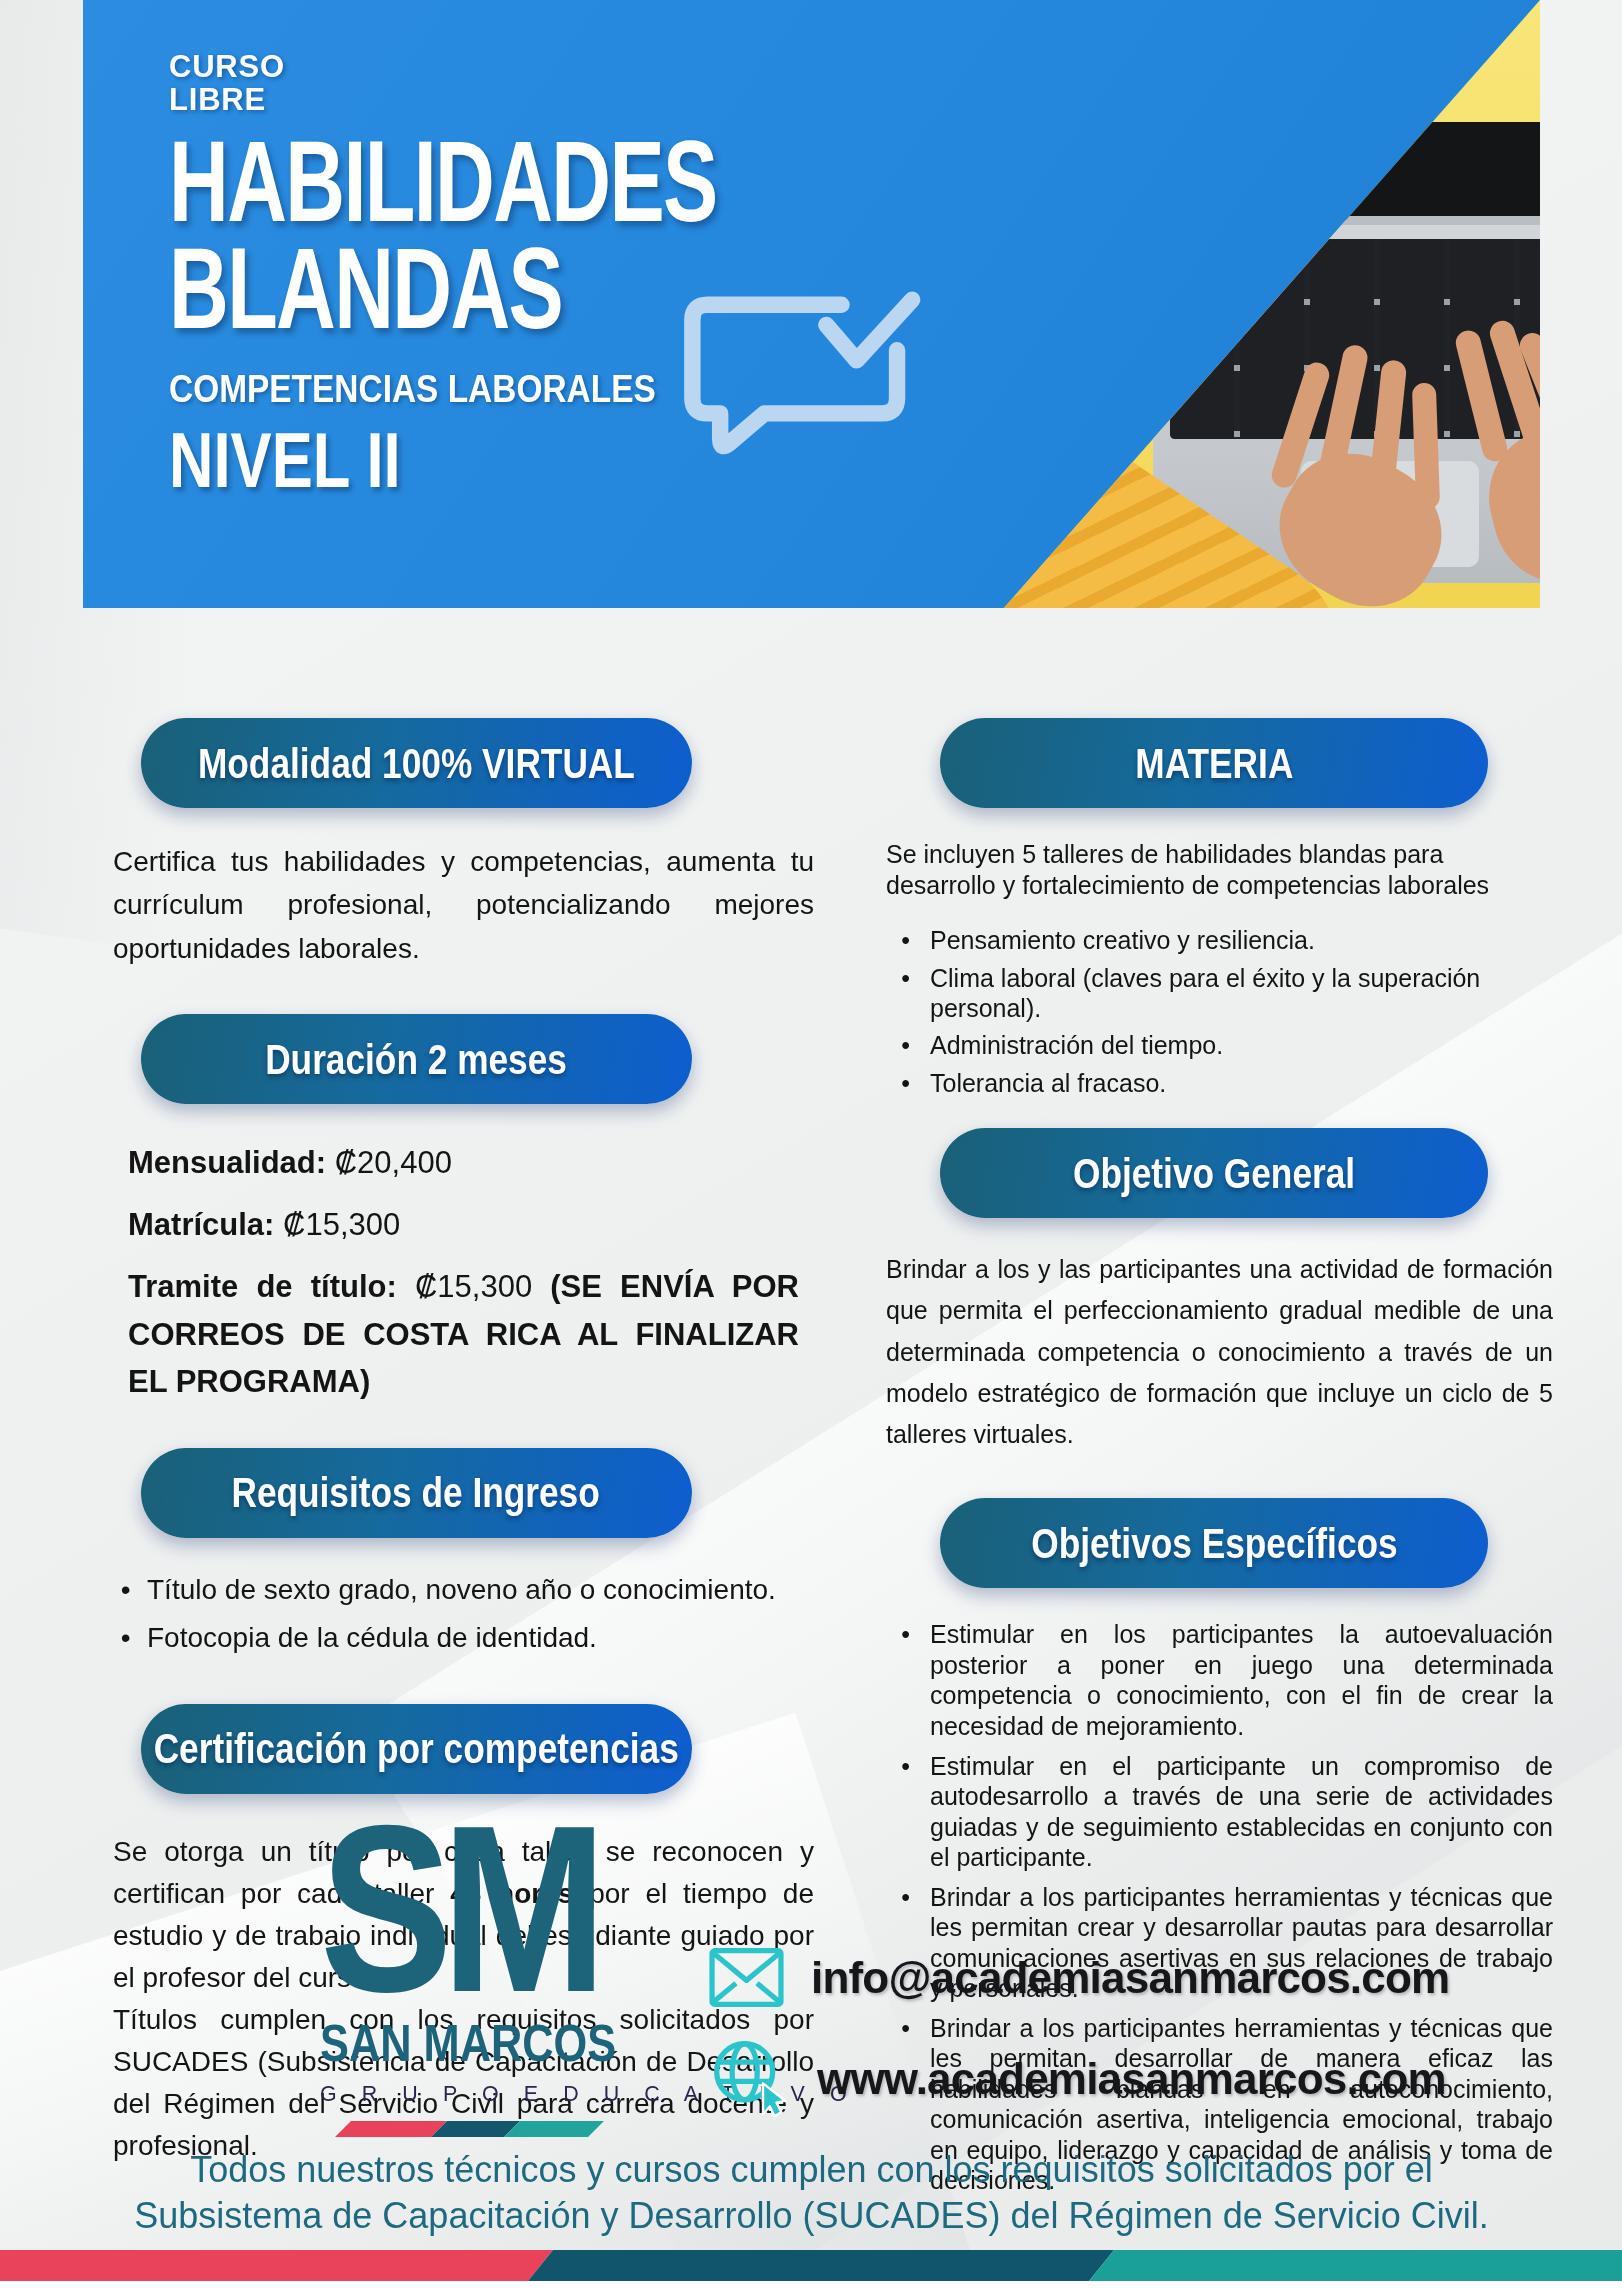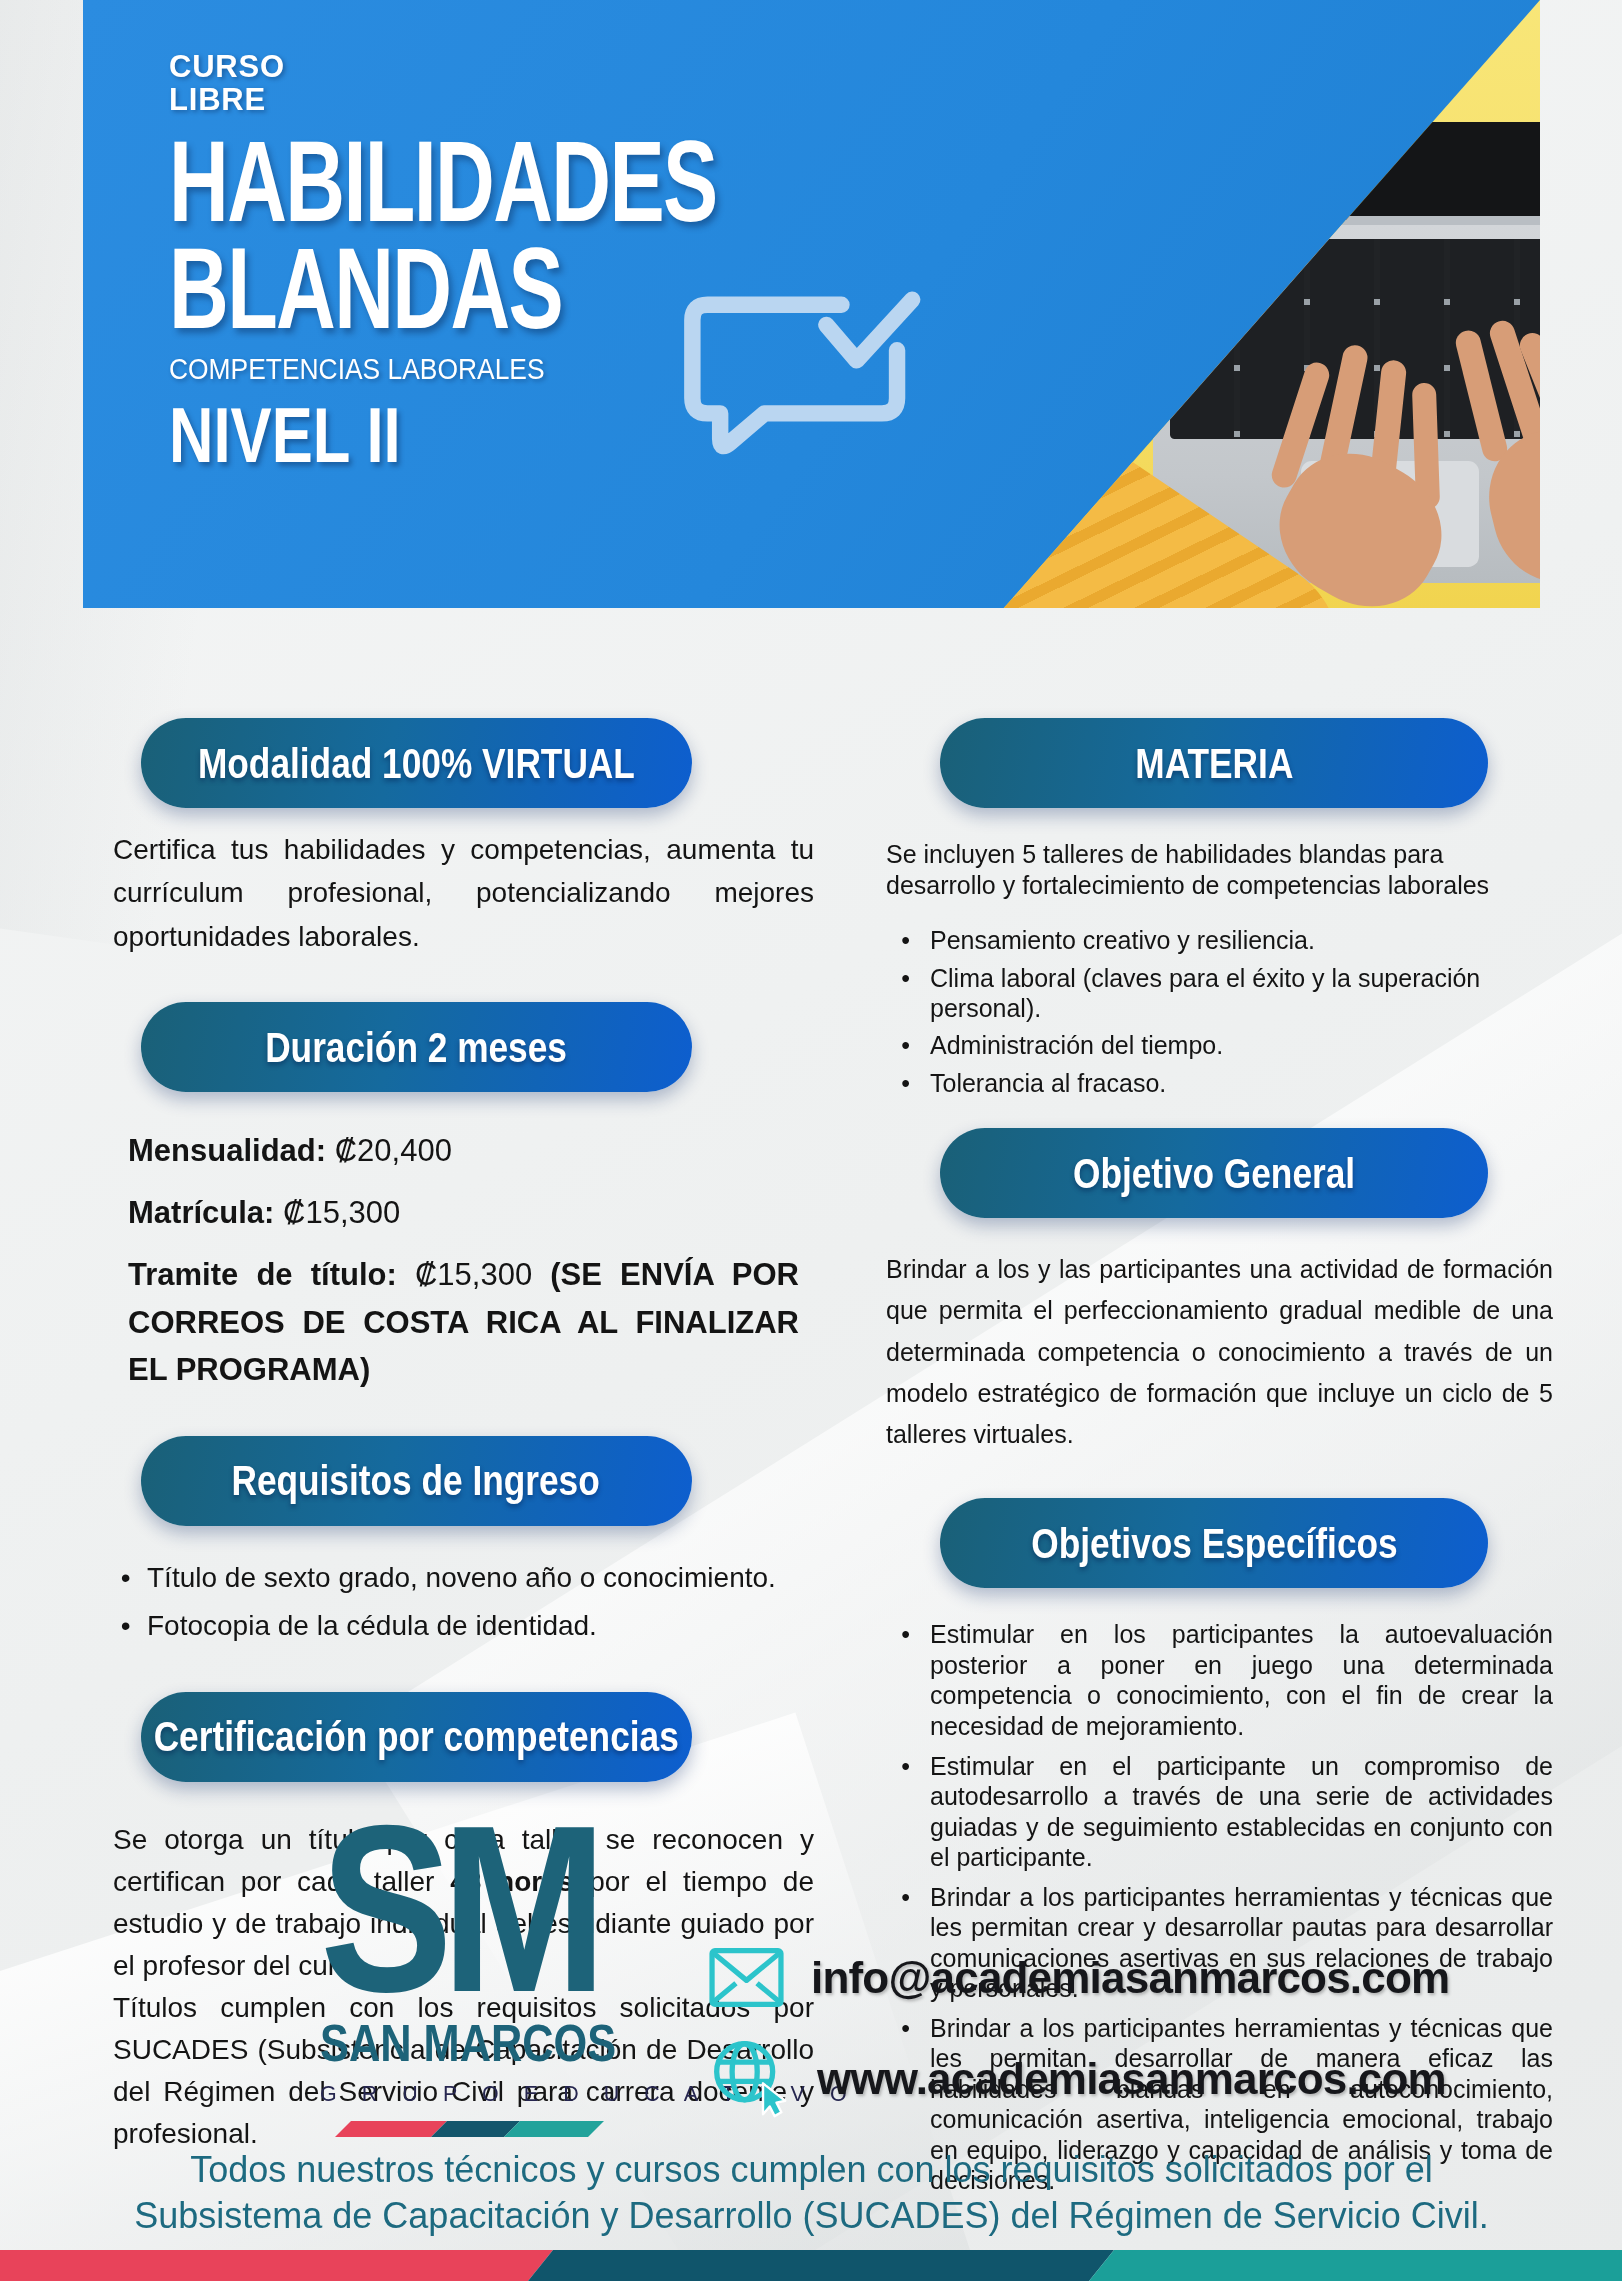--- a/index.html
+++ b/index.html
@@ -50,21 +50,21 @@
   .hand-right .f3 { left:1458px; top:329px; width:25px; height:138px; transform:rotate(-22deg); }
 
   .header-text { position:absolute; left:86px; top:51px; color:#fff; }
   .kicker { font-size:31px; font-weight:bold; line-height:1.05; letter-spacing:0.8px;
     text-shadow:2.3px 2.3px 4.6px rgba(0,20,60,.35); }
   .big-title { margin-top:12.2px; font-size:115px; font-weight:bold; line-height:0.93; letter-spacing:-2.3px;
     text-shadow:4.6px 4.6px 7.7px rgba(0,20,60,.35); }
   .cond { display:inline-block; transform:scaleX(0.72); transform-origin:0 50%; white-space:nowrap; }
   .cond88 { display:inline-block; transform:scaleX(0.88); transform-origin:0 50%; white-space:nowrap; }
   .cond80 { display:inline-block; transform:scaleX(0.80); transform-origin:0 50%; white-space:nowrap; }
-  .subtitle { margin-top:10px; font-size:30px; font-weight:normal; letter-spacing:0;
+  .subtitle { margin-top:26px; font-size:38px; font-weight:bold; letter-spacing:0;
     text-shadow:2.3px 2.3px 4.6px rgba(0,20,60,.35); }
   .level { margin-top:4.6px; font-size:77px; font-weight:bold; letter-spacing:0;
     text-shadow:3.8px 3.8px 6.1px rgba(0,20,60,.35); }
   .bubble-icon { position:absolute; left:589px; top:282px; }
 
   
   .pill { height:90px; width:551px; border-radius:46px;
     background:linear-gradient(100deg,#1a6077 0%, #156a9e 45%, #0d5ecf 100%);
     display:flex; align-items:center; justify-content:center;
     box-shadow:0 7.7px 17px rgba(20,50,110,.30); }
@@ -72,21 +72,21 @@
     transform:scaleX(0.82); text-shadow:0 3.1px 6.1px rgba(0,25,70,.45); }
 
   
   .col { position:absolute; top:718px; }
   .col-left  { left:113px; width:701px; }
   .col-right { left:886px; width:667px; }
   .col-left .pill { margin-left:27.5px; }
   .col-right .pill { margin-left:54px; width:548px; }
 
   .body-text { font-size:28px; line-height:1.55; text-align:justify; }
-  .col-left .para1 { margin-top:20px; }
+  .col-left .para1 { margin-top:32px; }
   .prices { margin-top:35px; font-size:31px; line-height:1.52; }
   .prices .note { font-weight:bold; }
   .prices p { margin:15px; text-align:justify; }
   .pill-gap1 { margin-top:44px; } .pill-gap2 { margin-top:43px; } .pill-gap3 { margin-top:47px; }
   .dot-list { list-style:none; margin:34px 0 0 0; padding:0; font-size:28px; }
   .dot-list li { position:relative; padding-left:34px; margin-bottom:12.2px; line-height:1.3; }
   .dot-list li::before { content:"•"; position:absolute; left:7.7px; top:0; }
   .cert-para { margin-top:37px; font-size:28px; line-height:1.5; text-align:justify; }
   .cert-para p { margin:0; }
 

